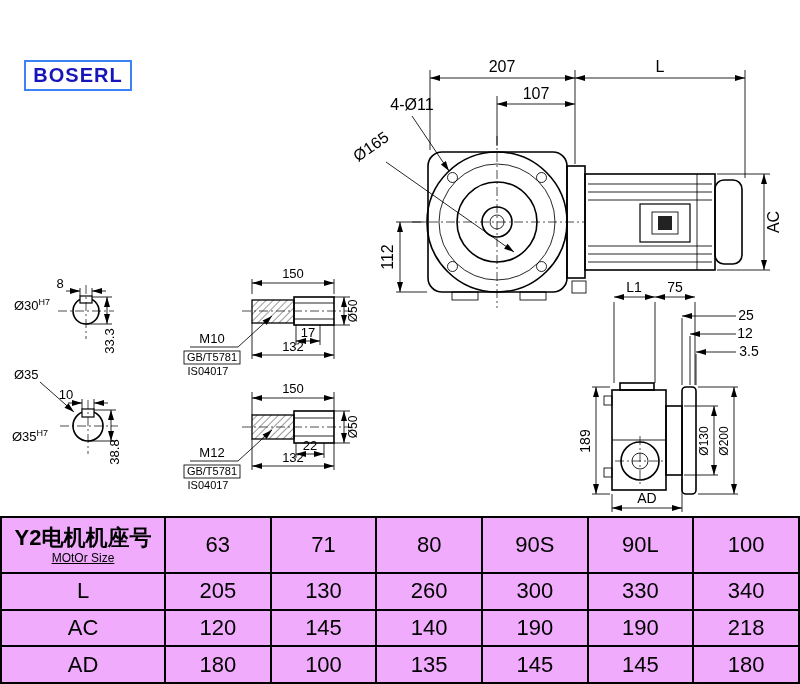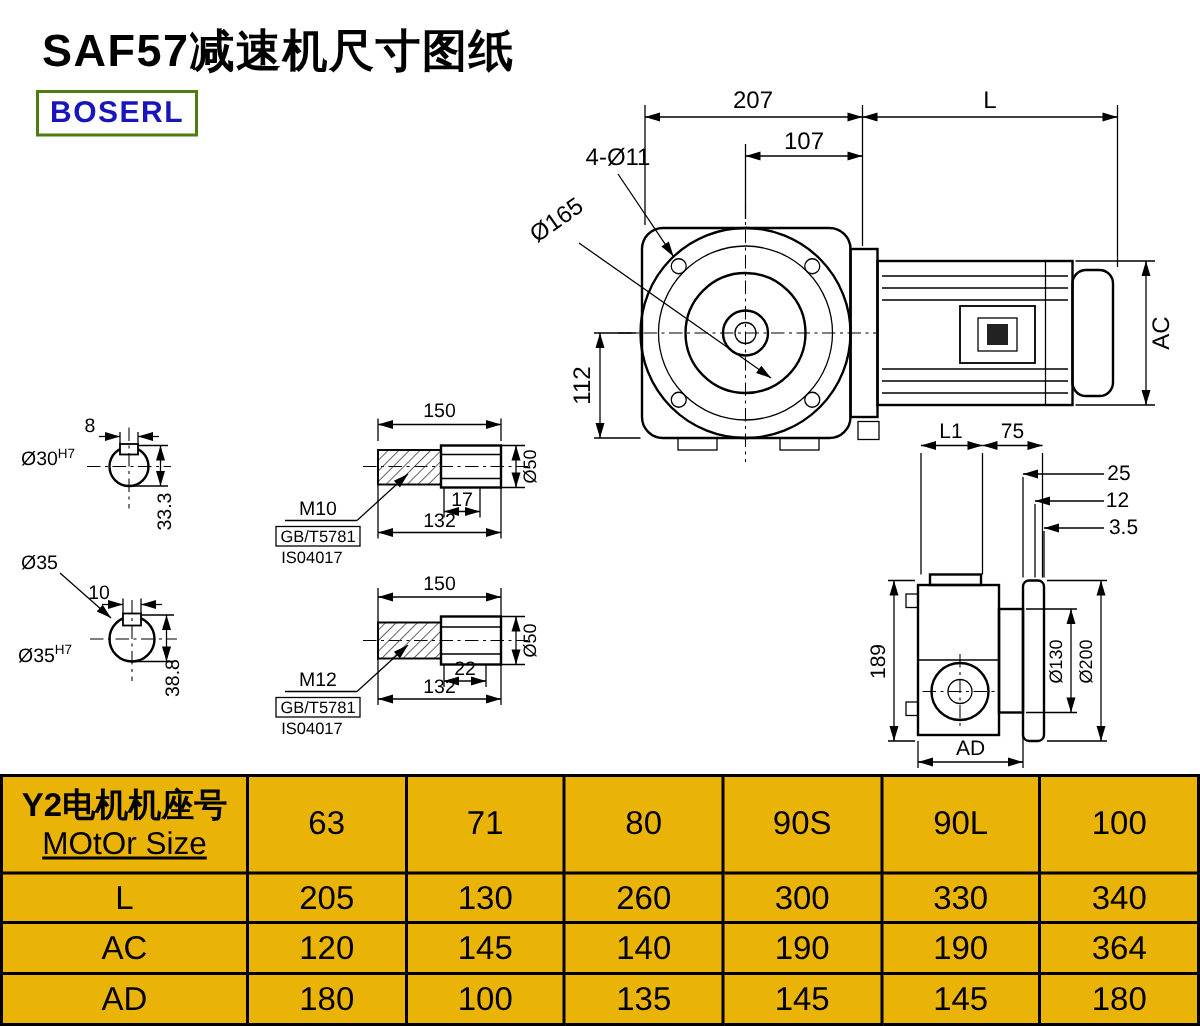--- a/index.html
+++ b/index.html
@@ -1,37 +1,36 @@
 <!DOCTYPE html>
 <html><head>
 <meta charset="utf-8">
 <style>
   *{margin:0;padding:0;box-sizing:border-box}
   html,body{width:800px;height:684px;background:#fff;font-family:"Liberation Sans",sans-serif;overflow:hidden}
   .sheet{position:absolute;left:0;top:0;width:800px;height:684px;background:#fff}
   .title{position:absolute;left:28px;top:14px;font-size:30px;font-weight:bold;color:#000;letter-spacing:1px;white-space:nowrap}
-  .logo{position:absolute;left:24px;top:60px;width:108px;height:31px;border:2px solid #4d7c0f;display:flex;align-items:center;justify-content:center;background:#fff}
+  .logo{position:absolute;left:24px;top:60px;width:108px;height:31px;border:2px solid #3b82f6;display:flex;align-items:center;justify-content:center;background:#fff}
   .logo span{color:#1816bb;font-size:20px;font-weight:bold;letter-spacing:1px}
   svg.draw{position:absolute;left:0;top:0}
   svg text{fill:#000;font-family:"Liberation Sans",sans-serif}
   .o{fill:none;stroke:#000;stroke-width:1.6}
   .t{fill:none;stroke:#000;stroke-width:0.85}
   .cl{fill:none;stroke:#000;stroke-width:0.7;stroke-dasharray:9 3 2 3}
   .f16{font-size:16px}.f14{font-size:14px}.f13{font-size:13px}.f12{font-size:12px}.f11{font-size:11px}
-  table.dimtab{position:absolute;left:0;top:516px;width:800px;height:168px;border-collapse:collapse;table-layout:fixed;background:#eab308}
+  table.dimtab{position:absolute;left:0;top:516px;width:800px;height:168px;border-collapse:collapse;table-layout:fixed;background:#f0abfc}
   table.dimtab td{border:2px solid #000;text-align:center;vertical-align:middle;font-size:22px;color:#000;padding:0}
   td.head{font-size:17px;line-height:1.2;font-weight:bold}
-  td.head .u{font-size:21px;text-decoration:underline;font-weight:normal}
+  td.head .u{font-size:12px;text-decoration:underline;font-weight:normal}
 </style>
 </head>
 <body>
 
 <div class="sheet">
 
-  <div class="title">SAF57减速机尺寸图纸</div>
   <div class="logo">
     <span>BOSERL</span>
   </div>
 
   <svg class="draw" width="800" height="516" viewBox="0 0 800 516">
     <defs>
       <marker id="ar" markerWidth="12" markerHeight="8" refX="11" refY="4" orient="auto-start-reverse" markerUnits="userSpaceOnUse">
         <path d="M1,1 L11,4 L1,7 Z" fill="#000"></path>
       </marker>
       <pattern id="hatch" width="5" height="5" patternUnits="userSpaceOnUse" patternTransform="rotate(45)">
@@ -246,21 +245,21 @@
       <td>330</td>
       <td>340</td>
     </tr>
     <tr>
       <td>AC</td>
       <td>120</td>
       <td>145</td>
       <td>140</td>
       <td>190</td>
       <td>190</td>
-      <td>364</td>
+      <td>218</td>
     </tr>
     <tr>
       <td>AD</td>
       <td>180</td>
       <td>100</td>
       <td>135</td>
       <td>145</td>
       <td>145</td>
       <td>180</td>
     </tr>

